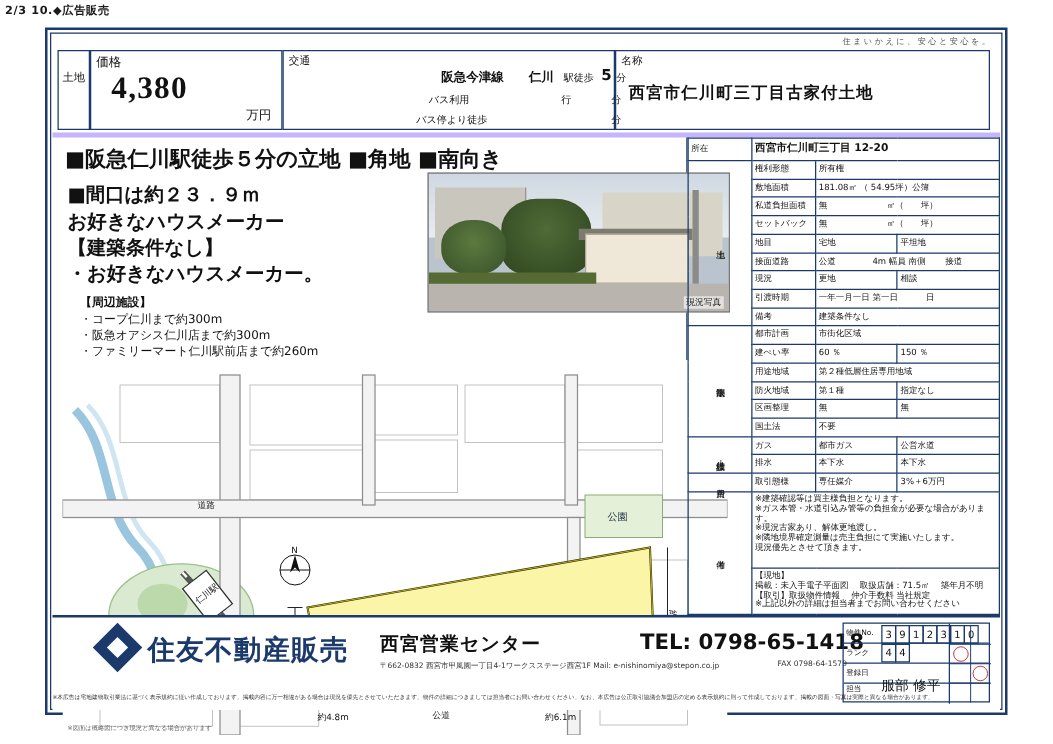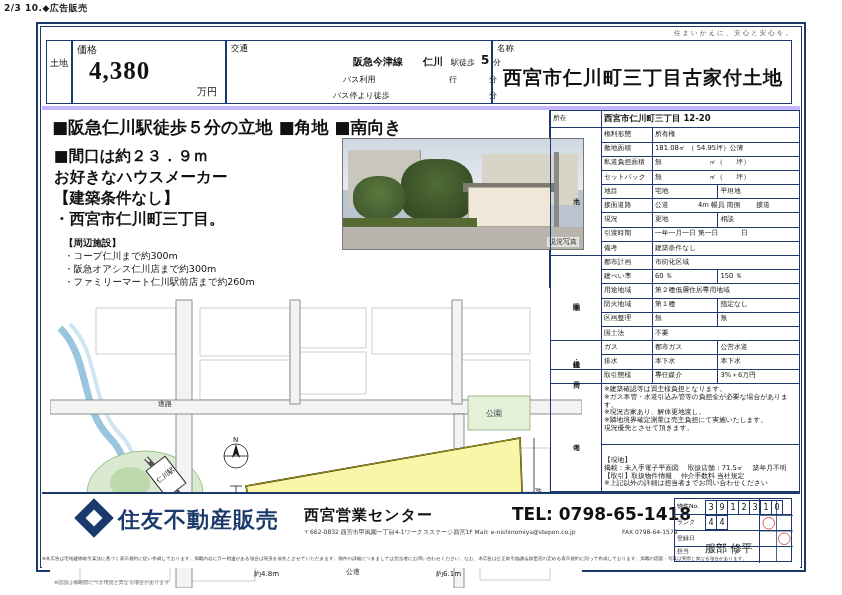--- a/index.html
+++ b/index.html
@@ -23,21 +23,21 @@
   .h-price .unit{position:absolute;right:8px;bottom:4px;font-size:10px;}
 
   .h-traffic{left:184px;top:12px;width:266px;height:64px;border:1px solid #1b3a6b;box-sizing:border-box;}
   .h-traffic .cap{position:absolute;left:4px;top:2px;font-size:8.5px;}
   .tr-row{position:absolute;left:44px;font-size:8px;white-space:nowrap;}
   .tr-line{position:absolute;font-size:10px;font-weight:bold;}
   .tr-min{font-size:12px;font-weight:bold;}
 
   .h-name{left:450px;top:12px;width:300px;height:64px;border:1px solid #1b3a6b;box-sizing:border-box;}
   .h-name .cap{position:absolute;left:4px;top:2px;font-size:8.5px;}
-  .h-name .val{position:absolute;left:10px;top:24px;font-size:19px;font-weight:bold;letter-spacing:1px;}
+  .h-name .val{position:absolute;left:10px;top:24px;font-size:13px;font-weight:bold;letter-spacing:1px;}
 
   
   .leftbox{position:absolute;left:42px;top:110px;width:508px;height:382px;box-sizing:border-box;border-right:1px solid #1b3a6b;}
   .catch1{position:absolute;left:10px;top:6px;font-size:17px;font-weight:bold;letter-spacing:0px;white-space:nowrap;}
   .catchblk{position:absolute;left:12px;top:36px;font-size:15.5px;font-weight:bold;line-height:21px;}
   .nearby{position:absolute;left:22px;top:126px;font-size:9.5px;line-height:13px;}
   .nearby .t{font-weight:bold;}
 
   .photo{position:absolute;left:300px;top:28px;width:240px;height:110px;border:1px solid #777;overflow:hidden;background:#b9c4cf;}
   .photo .sky{position:absolute;left:0;top:0;width:100%;height:46%;background:linear-gradient(#cfd8e2,#e7ecef);}
@@ -130,21 +130,21 @@
     </div>
   </div>
 
   <div class="leftbox">
     <div class="catch1">■阪急仁川駅徒歩５分の立地 ■角地 ■南向き</div>
 
     <div class="catchblk">
       <div>■間口は約２３．９ｍ</div>
       <div>お好きなハウスメーカー</div>
       <div>【建築条件なし】</div>
-      <div>・西宮市仁川町三丁目。</div>
+      <div>・お好きなハウスメーカー。</div>
     </div>
 
     <div class="nearby">
       <div class="t">【周辺施設】</div>
       <div>・コープ仁川まで約300m</div>
       <div>・阪急オアシス仁川店まで約300m</div>
       <div>・ファミリーマート仁川駅前店まで約260m</div>
       <div>・上ケ原小学校まで約1200m</div>
       <div>・甲陵中学校まで約500m</div>
     </div>
@@ -341,21 +341,21 @@
 
       <tr>
         <td class="side" rowspan="2">備考</td>
         <td colspan="3" style="white-space:pre-line;height:58px;vertical-align:top;padding-top:2px;">※建築確認等は買主様負担となります。
 ※ガス本管・水道引込み管等の負担金が必要な場合があります。
 ※現況古家あり、解体更地渡し。
 ※隣地境界確定測量は売主負担にて実施いたします。
 現況優先とさせて頂きます。</td>
       </tr>
       <tr>
-        <td colspan="3" style="white-space:pre-line;height:34px;vertical-align:top;padding-top:12px;">【現地】
+        <td colspan="3" style="white-space:pre-line;height:34px;vertical-align:top;padding-top:2px;">【現地】
 掲載：未入手電子平面図　 取扱店舗：71.5㎡　 築年月不明
 【取引】取扱物件情報　 仲介手数料 当社規定
 ※上記以外の詳細は担当者までお問い合わせください</td>
       </tr>
     </tbody>
       </table>
   </div>
 
   <div class="footer">
     <div class="logo">

